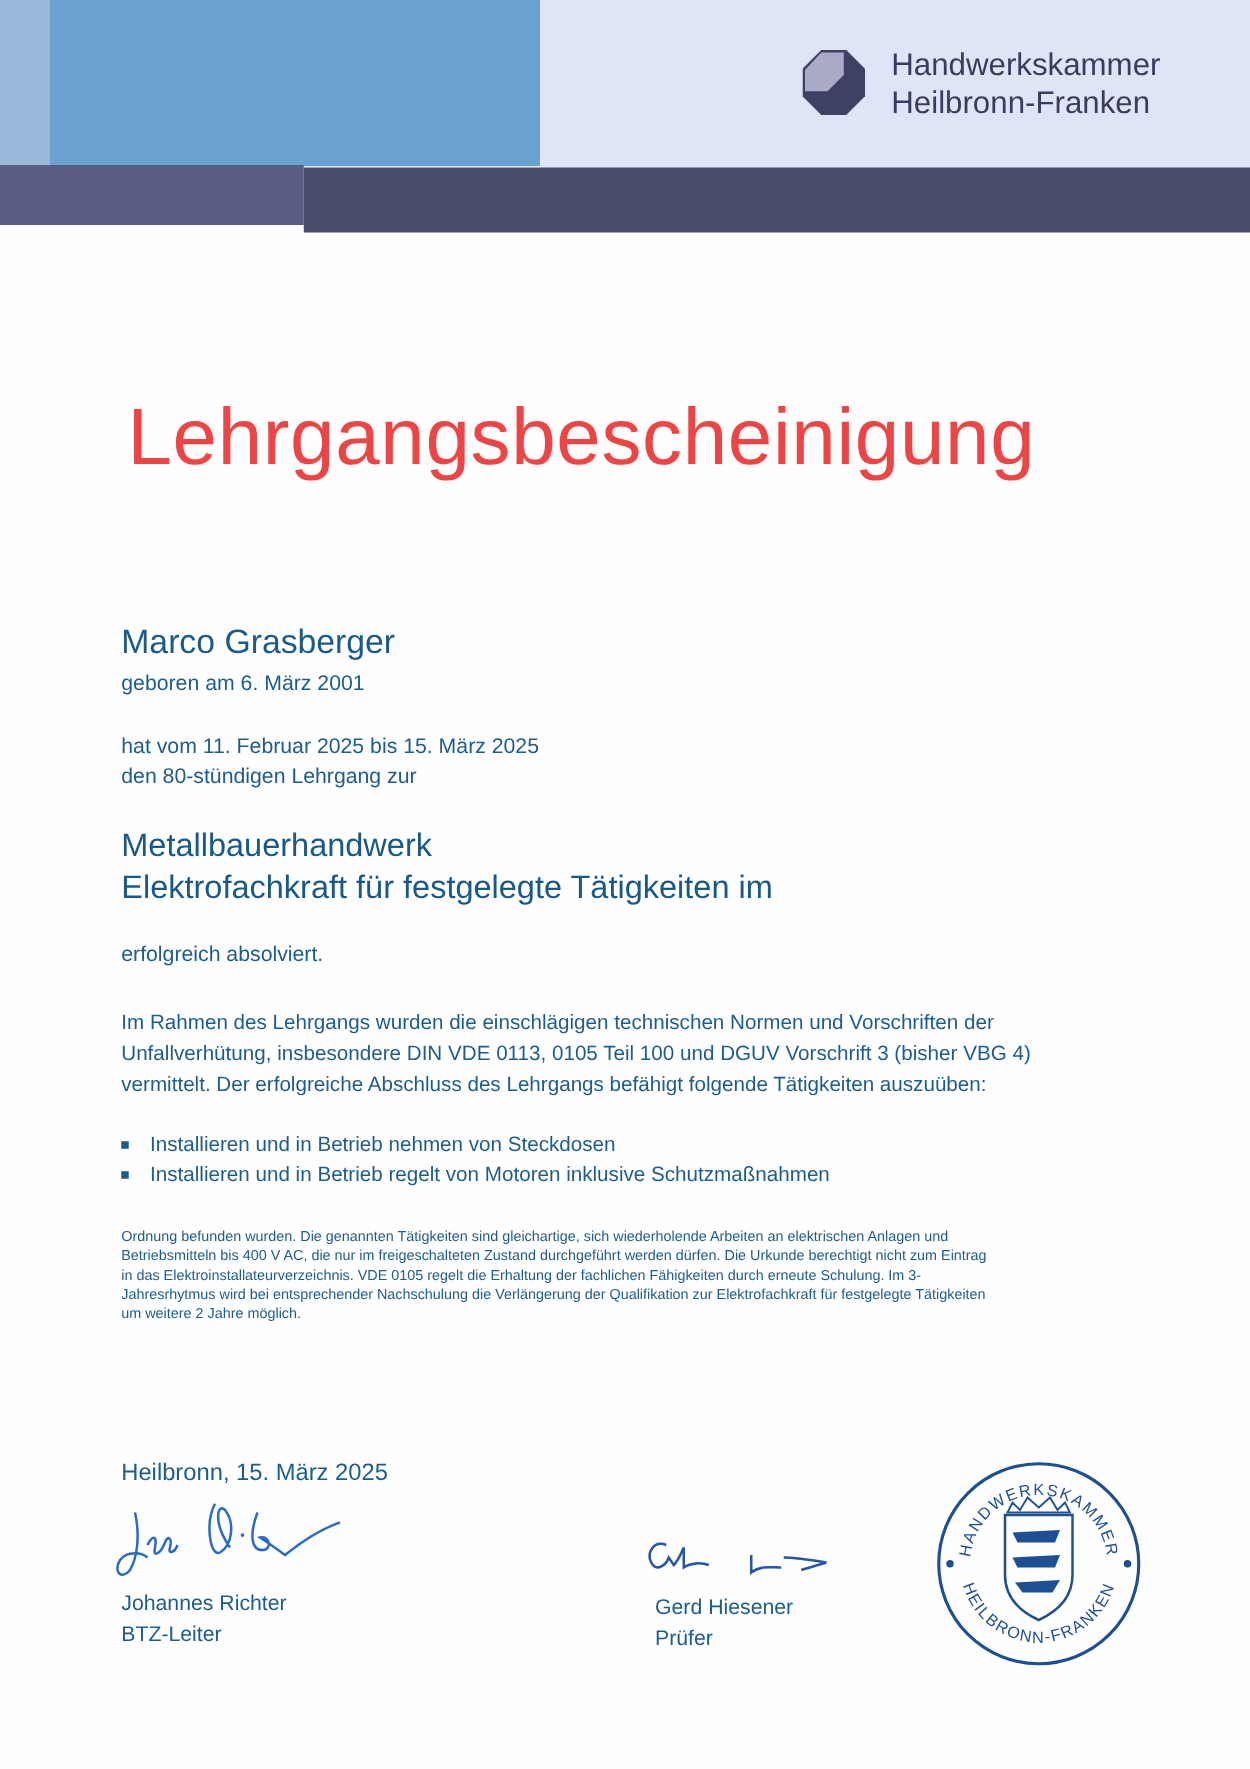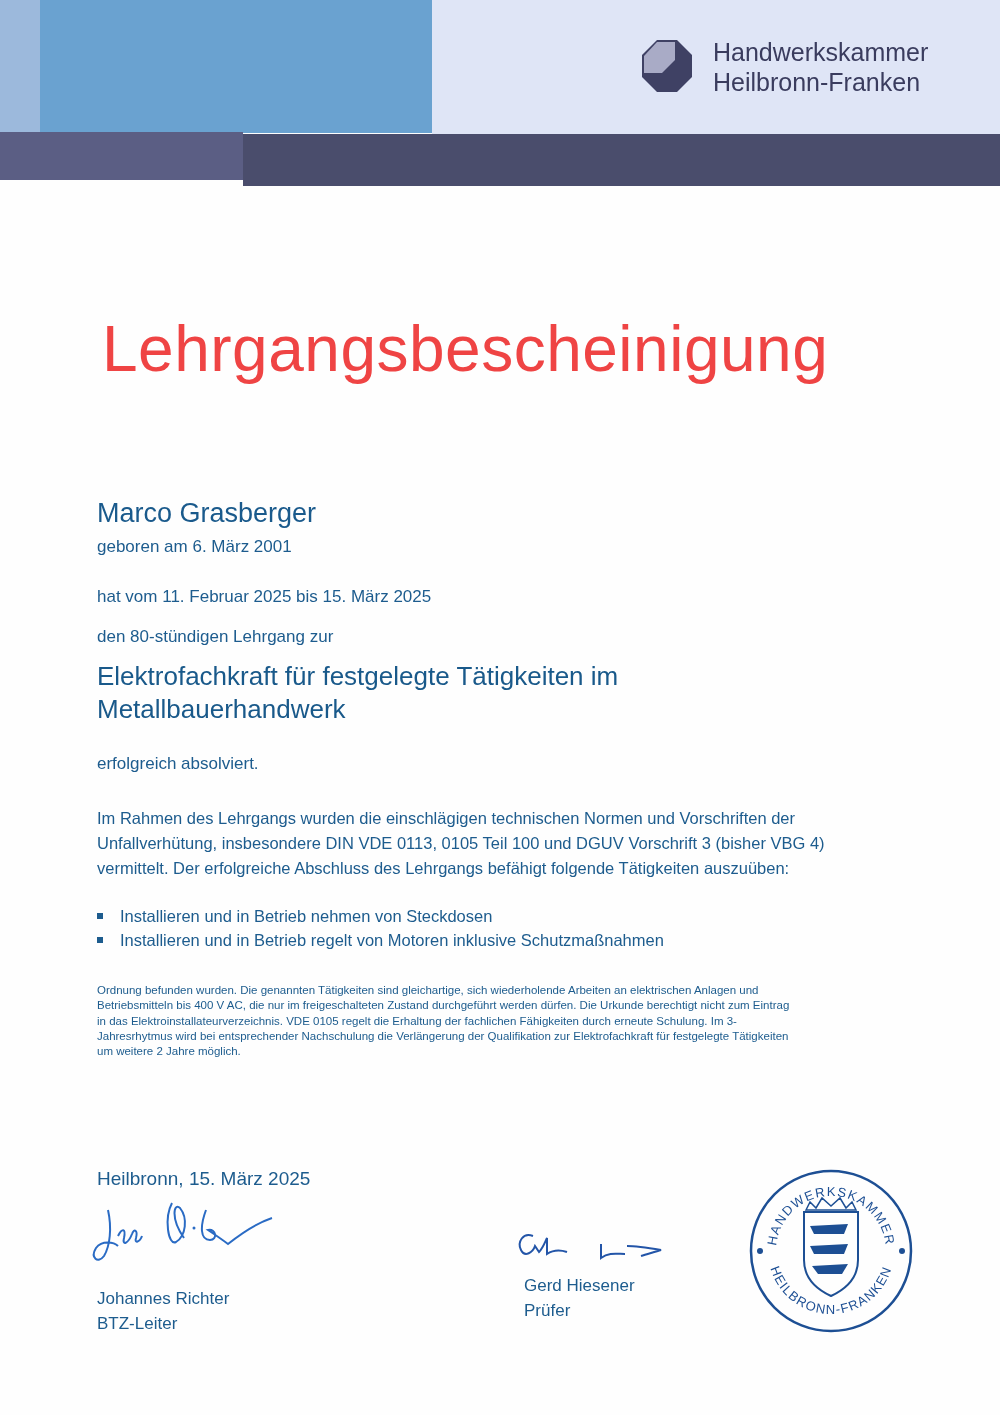--- a/index.html
+++ b/index.html
@@ -53,25 +53,25 @@
     <div>Heilbronn-Franken</div>
   </div>
 </div>
 
 <div class="title">Lehrgangsbescheinigung</div>
 
 <div class="name">Marco Grasberger</div>
 <div class="text" style="top:535px;">geboren am 6. März 2001</div>
 
 <div class="text" style="top:585px;">hat vom 11. Februar 2025 bis 15. März 2025</div>
-<div class="text" style="top:625px;text-align:right;">den 80-stündigen Lehrgang zur</div>
+<div class="text" style="top:609px;text-align:right;">den 80-stündigen Lehrgang zur</div>
 
 <div class="course">
+  <div>Metallbauerhandwerk</div>
   <div>Elektrofachkraft für festgelegte Tätigkeiten im</div>
-  <div>Metallbauerhandwerk</div>
 </div>
 
 <div class="text" style="top:752px;">erfolgreich absolviert.</div>
 
 <div class="para">
   <div>Im Rahmen des Lehrgangs wurden die einschlägigen technischen Normen und Vorschriften der</div>
   <div>Unfallverhütung, insbesondere DIN VDE 0113, 0105 Teil 100 und DGUV Vorschrift 3 (bisher VBG 4)</div>
   <div>vermittelt. Der erfolgreiche Abschluss des Lehrgangs befähigt folgende Tätigkeiten auszuüben:</div>
 </div>
 
@@ -97,21 +97,21 @@
 <div class="place">Heilbronn, 15. März 2025</div>
 
 <svg class="sig1" viewBox="0 0 190 70">
   <path d="M20,12 C24,30 22,48 16,58 C10,66 2,60 8,50 C14,42 26,44 30,48" fill="none" stroke="#2a6bc4" stroke-width="2"></path>
   <path d="M30,38 C34,30 38,30 36,40 C34,48 40,46 44,36 C46,30 50,32 48,40 C46,46 52,44 54,38" fill="none" stroke="#2a6bc4" stroke-width="2"></path>
   <path d="M84,5 C76,20 80,48 88,44 C98,38 100,20 92,10 C86,4 82,20 96,40" fill="none" stroke="#2a6bc4" stroke-width="2"></path>
   <circle cx="106" cy="30" r="1.5" fill="#2a6bc4"></circle>
   <path d="M118,12 C112,28 112,42 122,42 C130,42 128,30 120,32 C126,36 132,40 140,46 C150,38 166,26 184,20" fill="none" stroke="#2a6bc4" stroke-width="2"></path>
 </svg>
 
-<div class="person" style="left:97px; top:1270px;margin-top:16px;">
+<div class="person" style="left:97px; top:1270px;">
   <div>Johannes Richter</div>
   <div>BTZ-Leiter</div>
 </div>
 
 <svg class="sig2" viewBox="0 0 150 40">
   <path d="M18,8 C8,4 2,14 6,22 C10,30 18,24 20,18 L24,24 C28,20 30,14 32,10 L32,26 C38,22 46,22 52,24" fill="none" stroke="#2355a8" stroke-width="2"></path>
   <path d="M86,16 L86,30 C94,24 102,26 110,26 M112,18 C122,18 134,20 146,22 C140,24 132,26 126,28" fill="none" stroke="#2355a8" stroke-width="2"></path>
 </svg>
 
 <div class="person" style="left:524px; top:1273px;">

